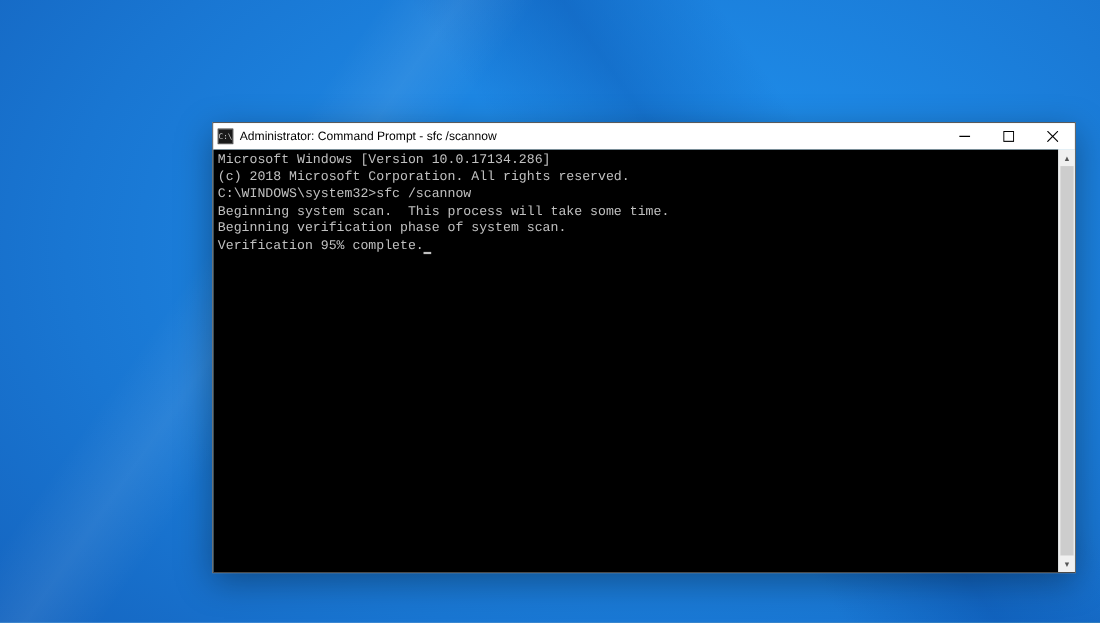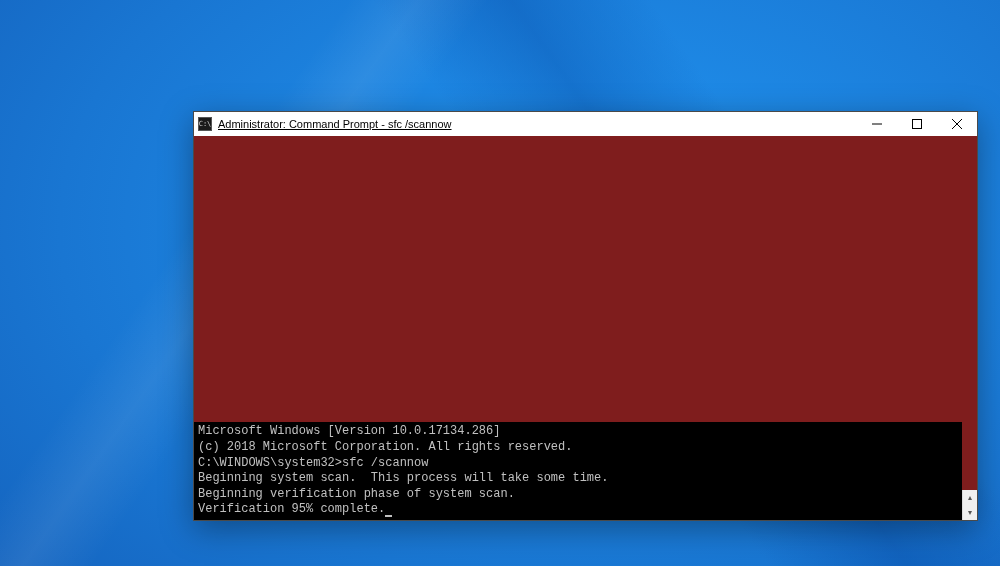--- a/index.html
+++ b/index.html
@@ -59,21 +59,20 @@
       align-items: center;
       justify-content: center;
       color: #ccc;
       font-size: 7px;
       font-family: monospace;
       border: 1px solid #555;
     }
     .titlebar-title {
       flex: 0 0 auto;
       white-space: nowrap;
-      text-decoration: underline;
     }
     .titlebar-spacer {
       flex: 1;
     }
     .win-controls {
       display: flex;
       height: 100%;
     }
     .win-btn {
       width: 40px;
@@ -85,23 +84,22 @@
       border: none;
       cursor: pointer;
     }
     .win-btn svg {
       width: 10px;
       height: 10px;
     }
     .terminal-area {
       flex: 1;
       display: flex;
-      background: #7f1d1d;
+      background: #7dd3fc;
       position: relative;
-      align-items: flex-end;
     }
     .terminal {
       flex: 1;
       background: #000;
       color: #c0c0c0;
       font-family: "Consolas", "Courier New", monospace;
       font-size: 12px;
       line-height: 1.3;
       padding: 2px 4px;
       white-space: pre;

